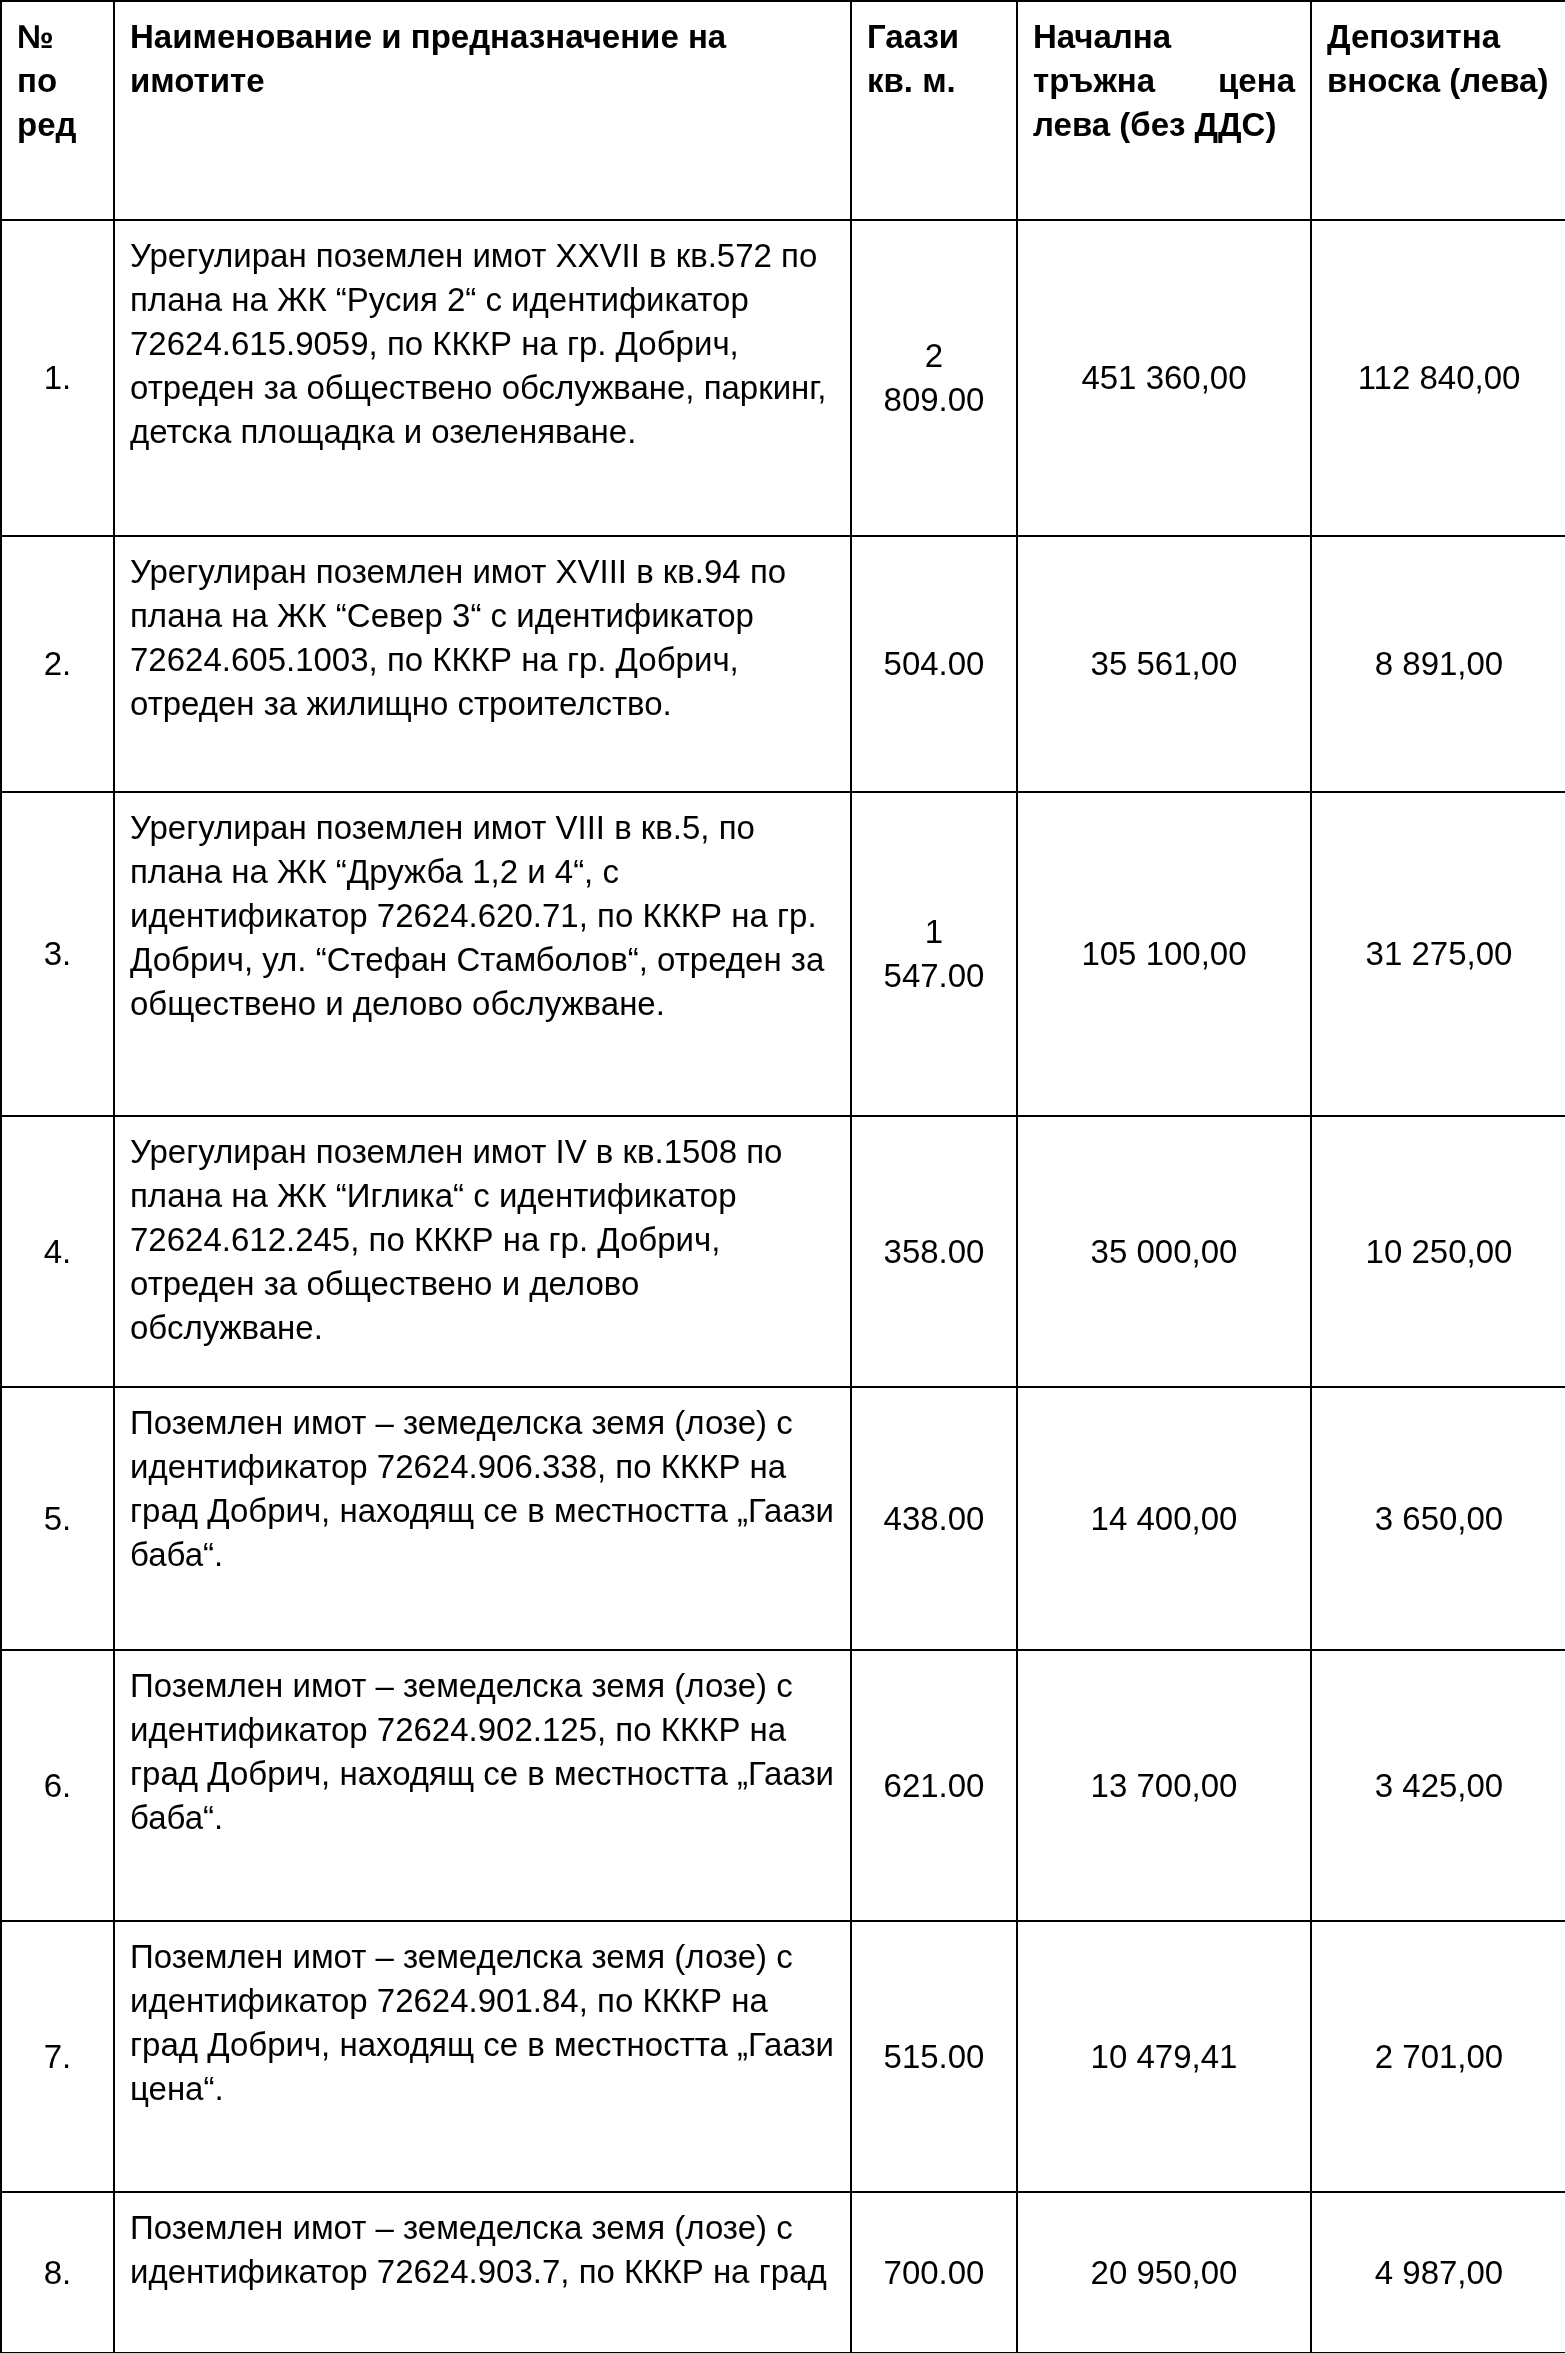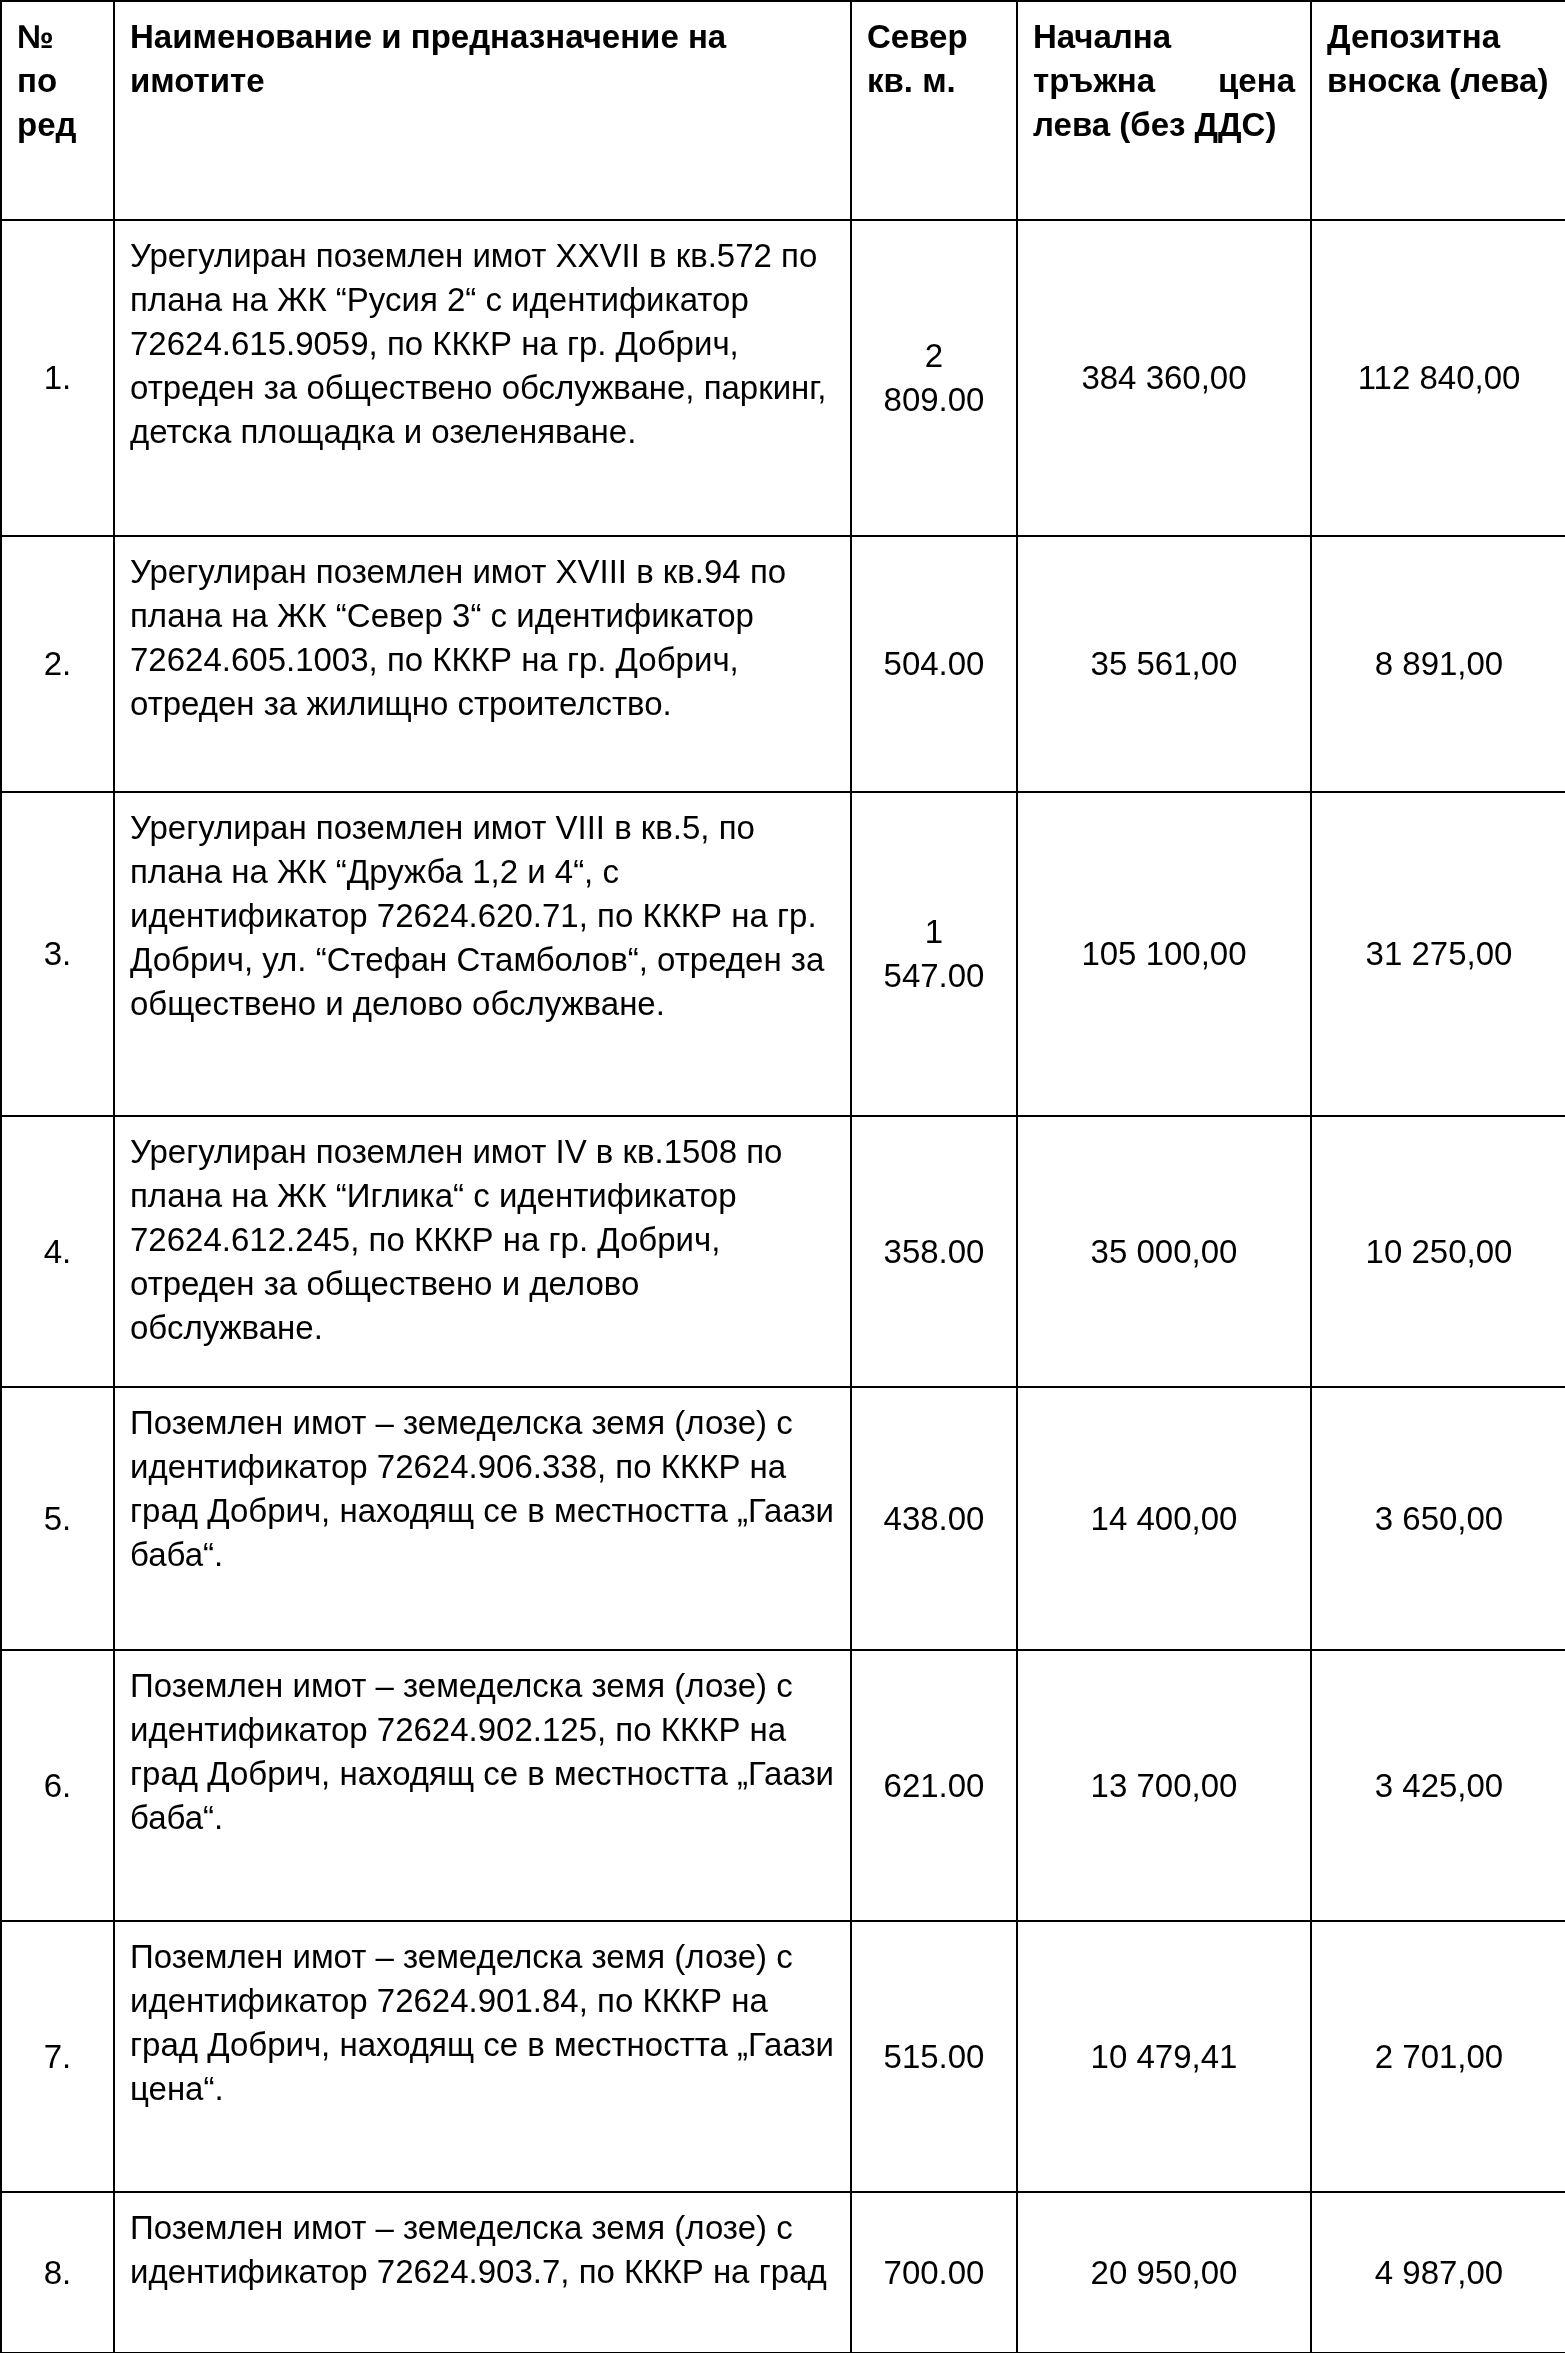--- a/index.html
+++ b/index.html
@@ -71,32 +71,32 @@
     <col style="width:294px">
     <col style="width:256px">
   </colgroup>
 
   <tbody>
       <tr style="height:219px">
     <th>№
 по
 ред</th>
     <th>Наименование и предназначение на имотите</th>
-    <th>Север
+    <th>Гаази
 кв. м.</th>
     <th class="justify">Начална тръжна цена лева (без ДДС)</th>
     <th>Депозитна вноска (лева)</th>
   </tr>
 
   <tr style="height:316px">
     <td class="num">1.</td>
     <td class="desc">Урегулиран поземлен имот XXVII в кв.572 по плана на ЖК “Русия 2“ с идентификатор 72624.615.9059, по КККР на гр. Добрич, отреден за обществено обслужване, паркинг, детска площадка и озеленяване.</td>
     <td class="area">2
 809.00</td>
-    <td class="price">384 360,00</td>
+    <td class="price">451 360,00</td>
     <td class="deposit">112 840,00</td>
   </tr>
 
   <tr style="height:256px">
     <td class="num">2.</td>
     <td class="desc">Урегулиран поземлен имот XVIII в кв.94 по плана на ЖК “Север 3“ с идентификатор 72624.605.1003, по КККР на гр. Добрич, отреден за жилищно строителство.</td>
     <td class="area">504.00</td>
     <td class="price">35 561,00</td>
     <td class="deposit">8 891,00</td>
   </tr>

